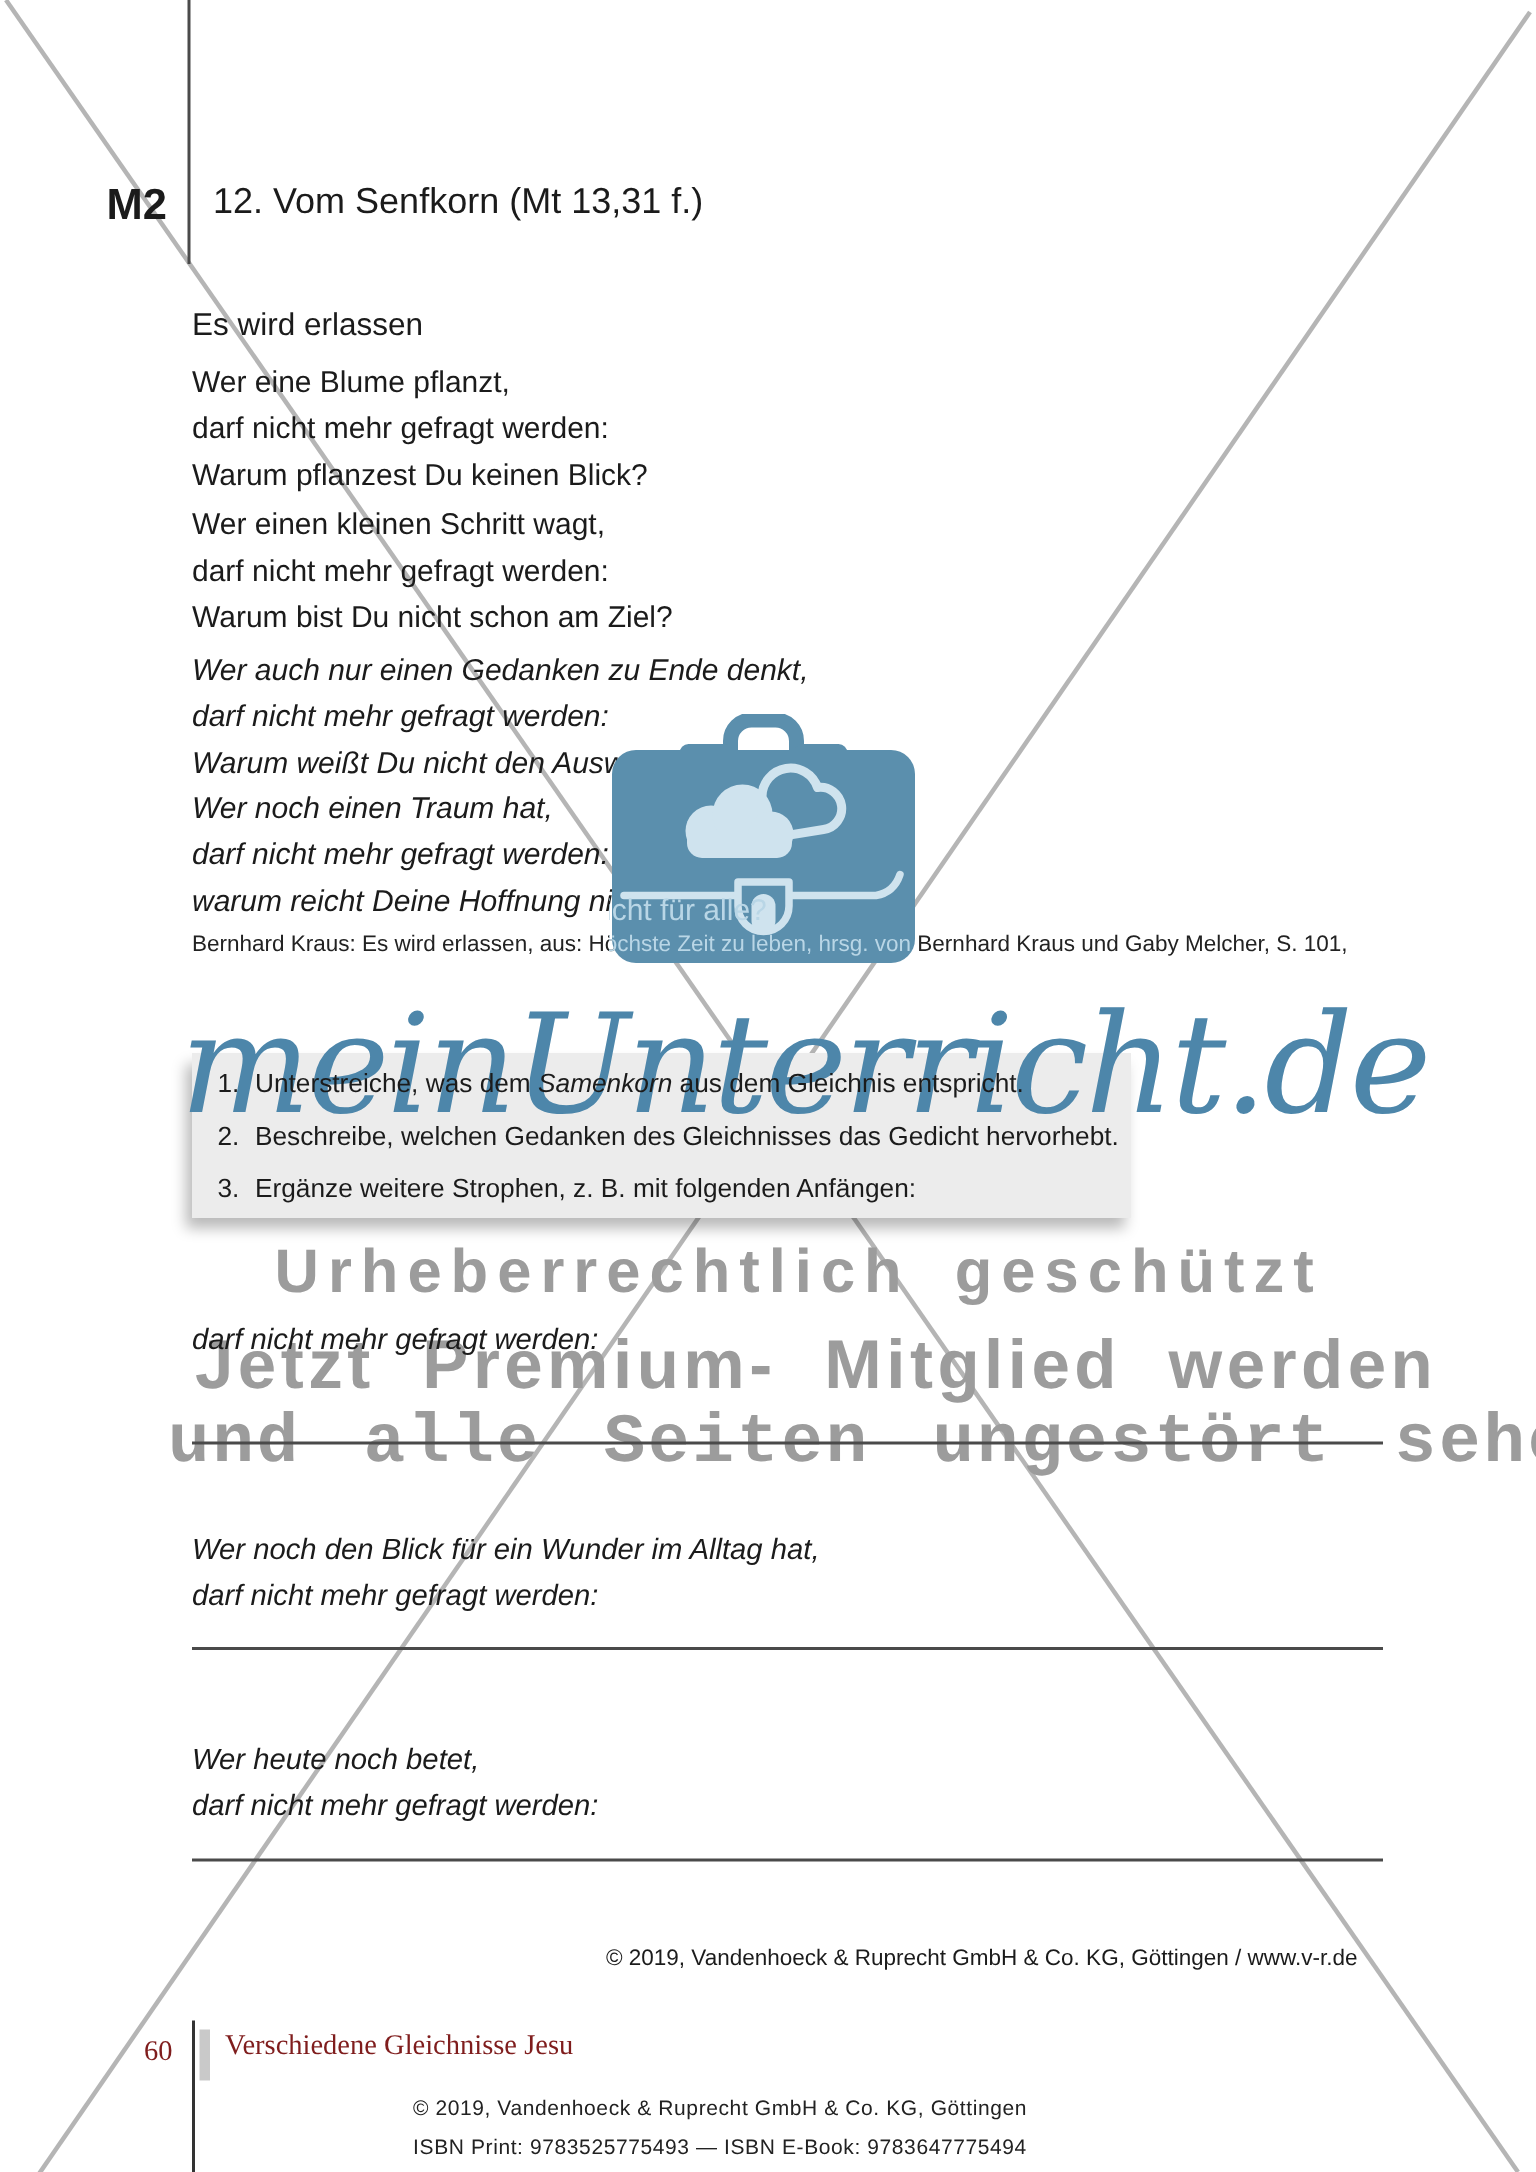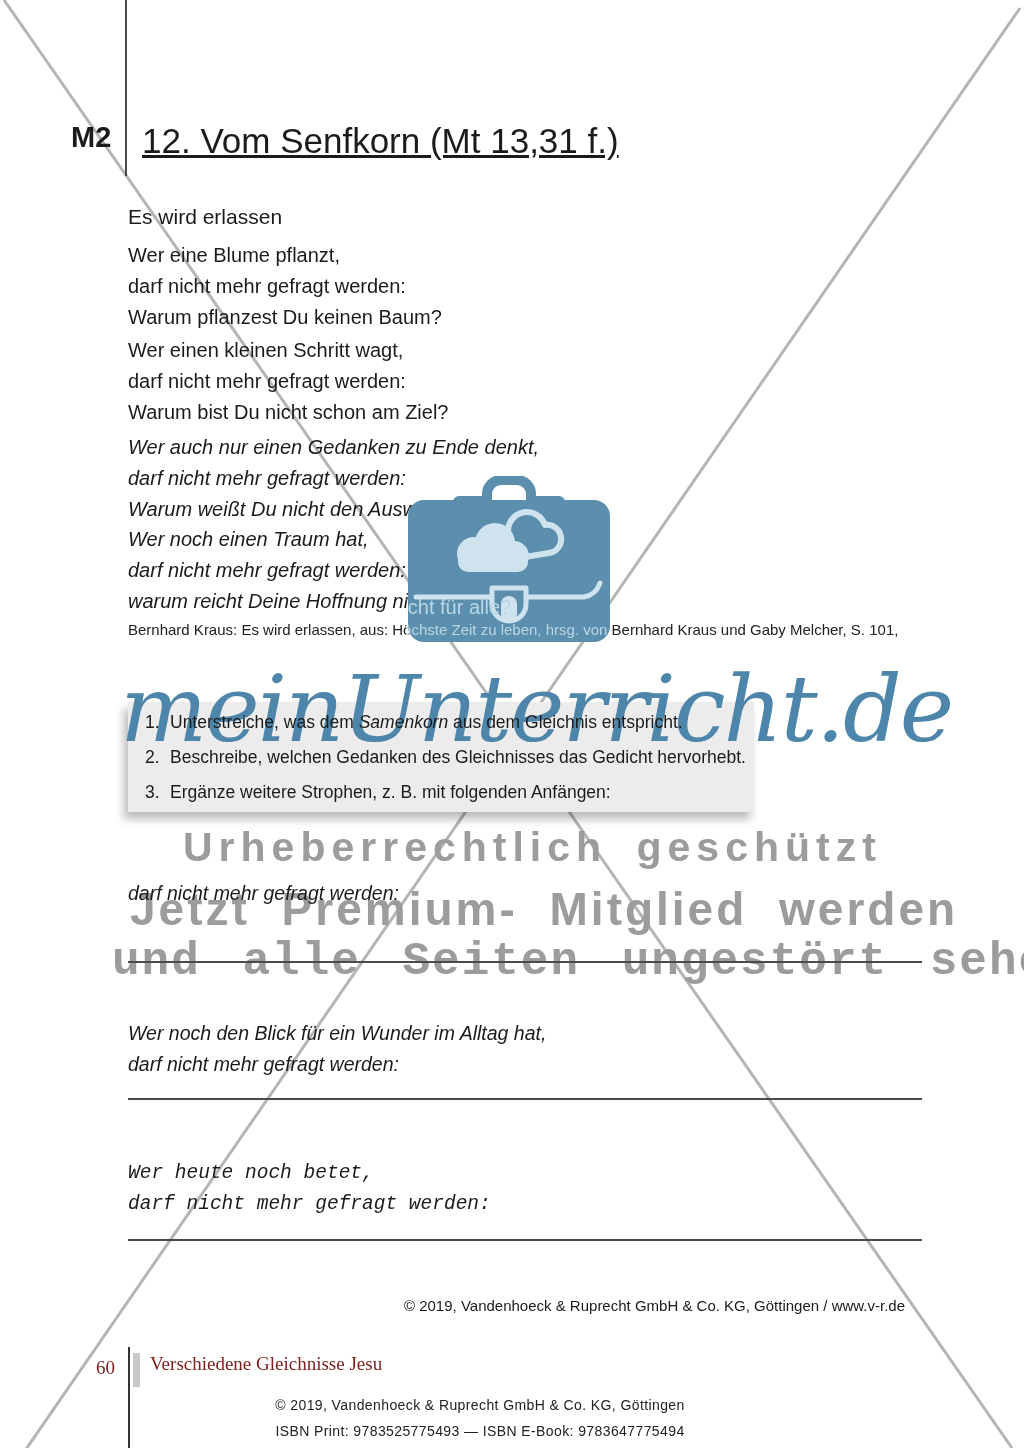--- a/index.html
+++ b/index.html
@@ -6,21 +6,21 @@
   #page{position:relative;width:1024px;height:1448px;background:#ffffff;overflow:hidden;
         font-family:"Liberation Sans",sans-serif;color:#1b1b1b;}
   
   #diagonals{position:absolute;inset:0;z-index:1;}
   .task-box{position:absolute;z-index:2;background:#ececec;box-shadow:-4px 7px 9px rgba(0,0,0,0.28);}
   .wm{position:absolute;z-index:3;white-space:nowrap;}
   .content{position:absolute;z-index:4;}
   .knockout{position:absolute;z-index:5;overflow:hidden;}
   
   .m-label{font-size:29px;font-weight:bold;letter-spacing:0px;}
-  .page-title{font-size:35px;font-weight:normal;text-decoration:underline;}
+  .page-title{font-size:24px;font-weight:normal;}
   .vrule-top{position:absolute;left:125px;top:0;width:2px;height:176px;background:#4a4a4a;z-index:4;}
   
   .poem-title{font-size:21px;}
   .poem-line{font-size:20px;line-height:31px;}
   .stanza{position:absolute;left:128px;}
   .source{font-size:15px;line-height:24px;color:#222;}
   
   .task-line{position:absolute;font-size:17.5px;}
   .task-num{display:inline-block;width:25px;}
   .task-italic{font-style:italic;}
@@ -53,21 +53,21 @@
 
   <div class="vrule-top"></div>
   <div class="content m-label" style="left:71px;top:121px;">M2</div>
   <div class="content page-title" style="left:142px;top:121px;">12. Vom Senfkorn (Mt 13,31 f.)</div>
 
   <div class="content poem-title" style="left:128px;top:205px;">Es wird erlassen</div>
 
   <div class="stanza content" style="top:240px;">
     <div class="poem-line">Wer eine Blume pflanzt,</div>
     <div class="poem-line">darf nicht mehr gefragt werden:</div>
-    <div class="poem-line">Warum pflanzest Du keinen Baum?</div>
+    <div class="poem-line">Warum pflanzest Du keinen Blick?</div>
   </div>
   <div class="stanza content" style="top:335px;">
     <div class="poem-line">Wer einen kleinen Schritt wagt,</div>
     <div class="poem-line">darf nicht mehr gefragt werden:</div>
     <div class="poem-line">Warum bist Du nicht schon am Ziel?</div>
   </div>
   <div class="stanza content" style="top:432px;font-style:italic;">
     <div class="poem-line">Wer auch nur einen Gedanken zu Ende denkt,</div>
     <div class="poem-line">darf nicht mehr gefragt werden:</div>
     <div class="poem-line">Warum weißt Du nicht den Ausweg?</div>
@@ -103,21 +103,21 @@
     <div class="prompt-line">darf nicht mehr gefragt werden:</div>
   </div>
   <div class="answer-rule" style="top:961px;"></div>
 
   <div class="content" style="left:128px;top:1018px;">
     <div class="prompt-line">Wer noch den Blick für ein Wunder im Alltag hat,</div>
     <div class="prompt-line">darf nicht mehr gefragt werden:</div>
   </div>
   <div class="answer-rule" style="top:1098px;"></div>
 
-  <div class="content" style="left:128px;top:1158px;font-family:Liberation Mono, monospace;">
+  <div class="content" style="left:128px;top:1158px;">
     <div class="prompt-line">Wer heute noch betet,</div>
     <div class="prompt-line">darf nicht mehr gefragt werden:</div>
   </div>
   <div class="answer-rule" style="top:1239px;"></div>
 
   <div class="knockout" style="left:406px;top:476px;width:206px;height:170px;">
     <svg width="206" height="170" viewBox="0 0 206 170" style="position:absolute;left:0;top:0;">
       <path d="M81,26 v-8 a14,14 0 0 1 14,-14 h16 a14,14 0 0 1 14,14 v8" fill="none" stroke="#5b8fad" stroke-width="10"></path>
       <rect x="47" y="20" width="36" height="12" rx="6" fill="#5b8fad"></rect>
       <rect x="123" y="20" width="36" height="12" rx="6" fill="#5b8fad"></rect>

